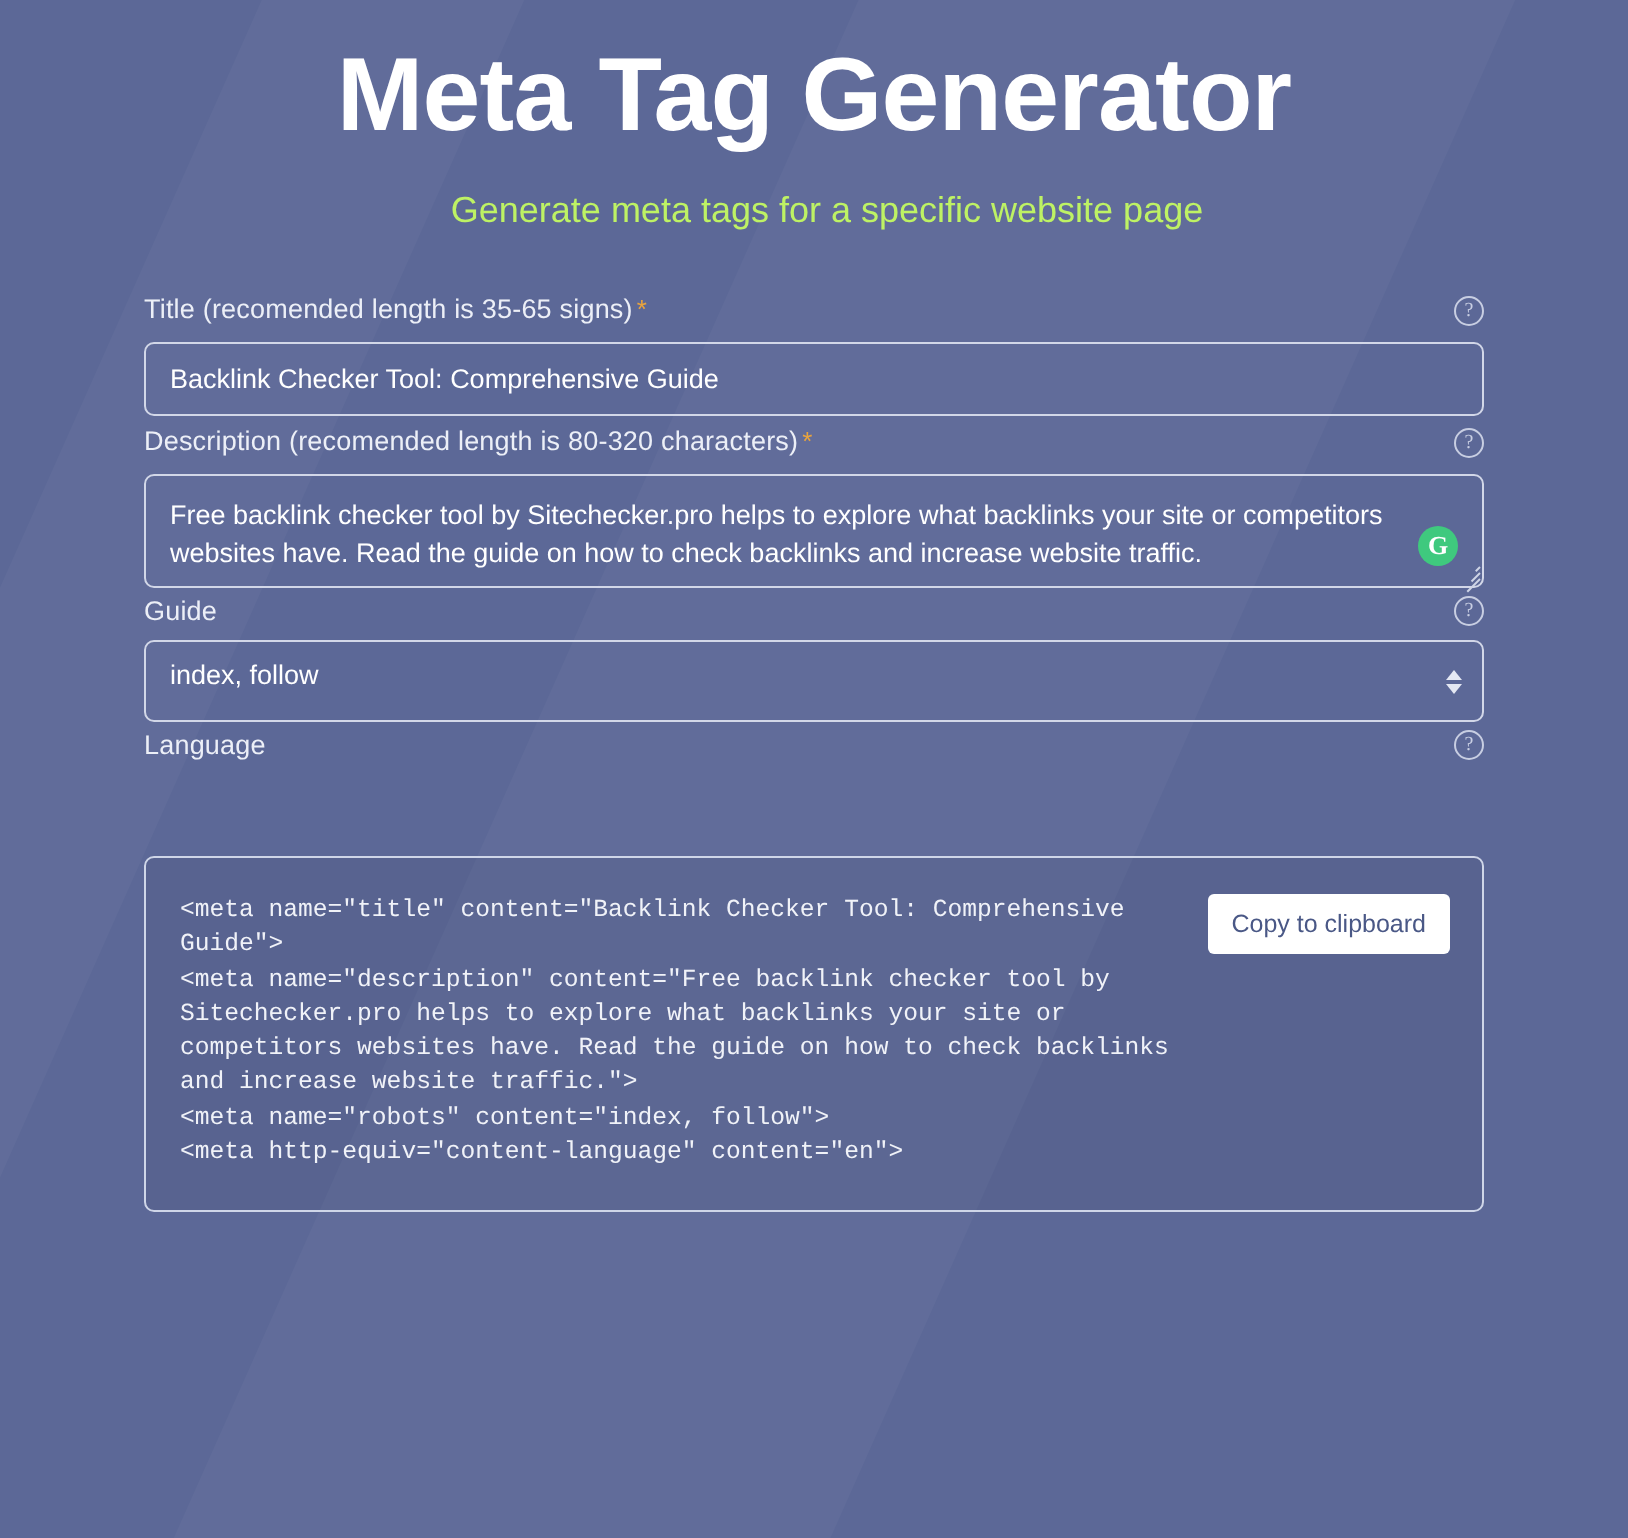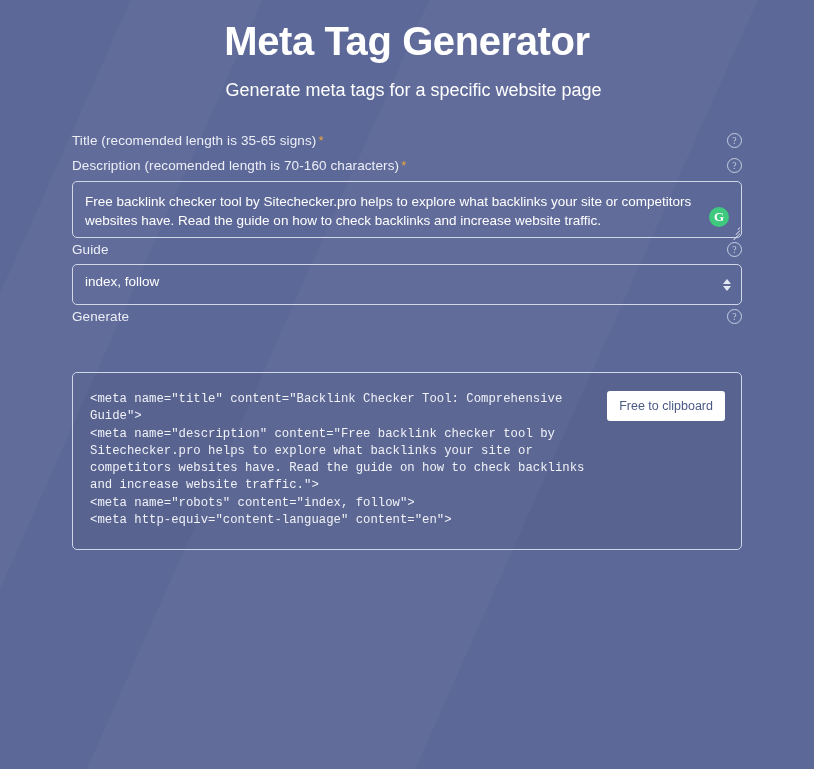--- a/index.html
+++ b/index.html
@@ -39,30 +39,30 @@
     height: 769px;
     padding: 0;
   }
 
   .header {
     text-align: center;
     padding-top: 16px;
   }
   .app-title {
     margin: 0;
-    font-size: 40px;
+    font-size: 52px;
     font-weight: bold;
     color: #ffffff;
     letter-spacing: -0.4px;
     line-height: 1.25;
   }
   .app-subtitle {
     margin: 14px 0 0 13px;
     font-size: 18px;
-    color: #ffffff;
+    color: #bef264;
     font-weight: normal;
   }
 
   .form {
     width: 670px;
     margin: 30px auto 0 auto;
   }
 
   .field { margin-bottom: 4px; }
 
@@ -255,26 +255,27 @@
 
   <div class="form">
 
     <div class="field">
       <div class="field-head">
         <div>
           <span class="field-label">Title (recomended length is 35-65 signs)</span><span class="req-star">*</span>
         </div>
         <span class="help-icon">?</span>
       </div>
+      <input class="text-input" type="text" value="Backlink Checker Tool: Comprehensive Guide" style="">
     </div>
 
     <div class="field">
       <div class="field-head">
         <div>
-          <span class="field-label">Description (recomended length is 70-160 characters)</span><span class="req-star">*</span>
+          <span class="field-label">Description (recomended length is 80-320 characters)</span><span class="req-star">*</span>
         </div>
         <span class="help-icon">?</span>
       </div>
       <div class="textarea-wrap">
         <textarea class="text-area" style="">Free backlink checker tool by Sitechecker.pro helps to explore what backlinks your site or competitors websites have. Read the guide on how to check backlinks and increase website traffic.</textarea>
         <span class="grammarly-badge">G</span>
         <span class="resize-grip">
           <i></i>
             <i></i>
             <i></i>
@@ -293,29 +294,29 @@
         </select>
         <span class="select-arrows">
           <span class="up"></span>
             <span class="down"></span>
         </span>
       </div>
     </div>
 
     <div class="field">
       <div class="field-head">
-        <span class="field-label">Generate</span>
+        <span class="field-label">Language</span>
         <span class="help-icon">?</span>
       </div>
     </div>
 
 
   </div>
 
   <div class="code-panel">
     <pre class="code-text">&lt;meta name="title" content="Backlink Checker Tool: Comprehensive Guide"&gt;
 &lt;meta name="description" content="Free backlink checker tool by Sitechecker.pro helps to explore what backlinks your site or competitors websites have. Read the guide on how to check backlinks and increase website traffic."&gt;
 &lt;meta name="robots" content="index, follow"&gt;
 &lt;meta http-equiv="content-language" content="en"&gt;</pre>
-    <button class="copy-btn">Free to clipboard</button>
+    <button class="copy-btn">Copy to clipboard</button>
   </div>
 
 </div>
 
 </body></html>

